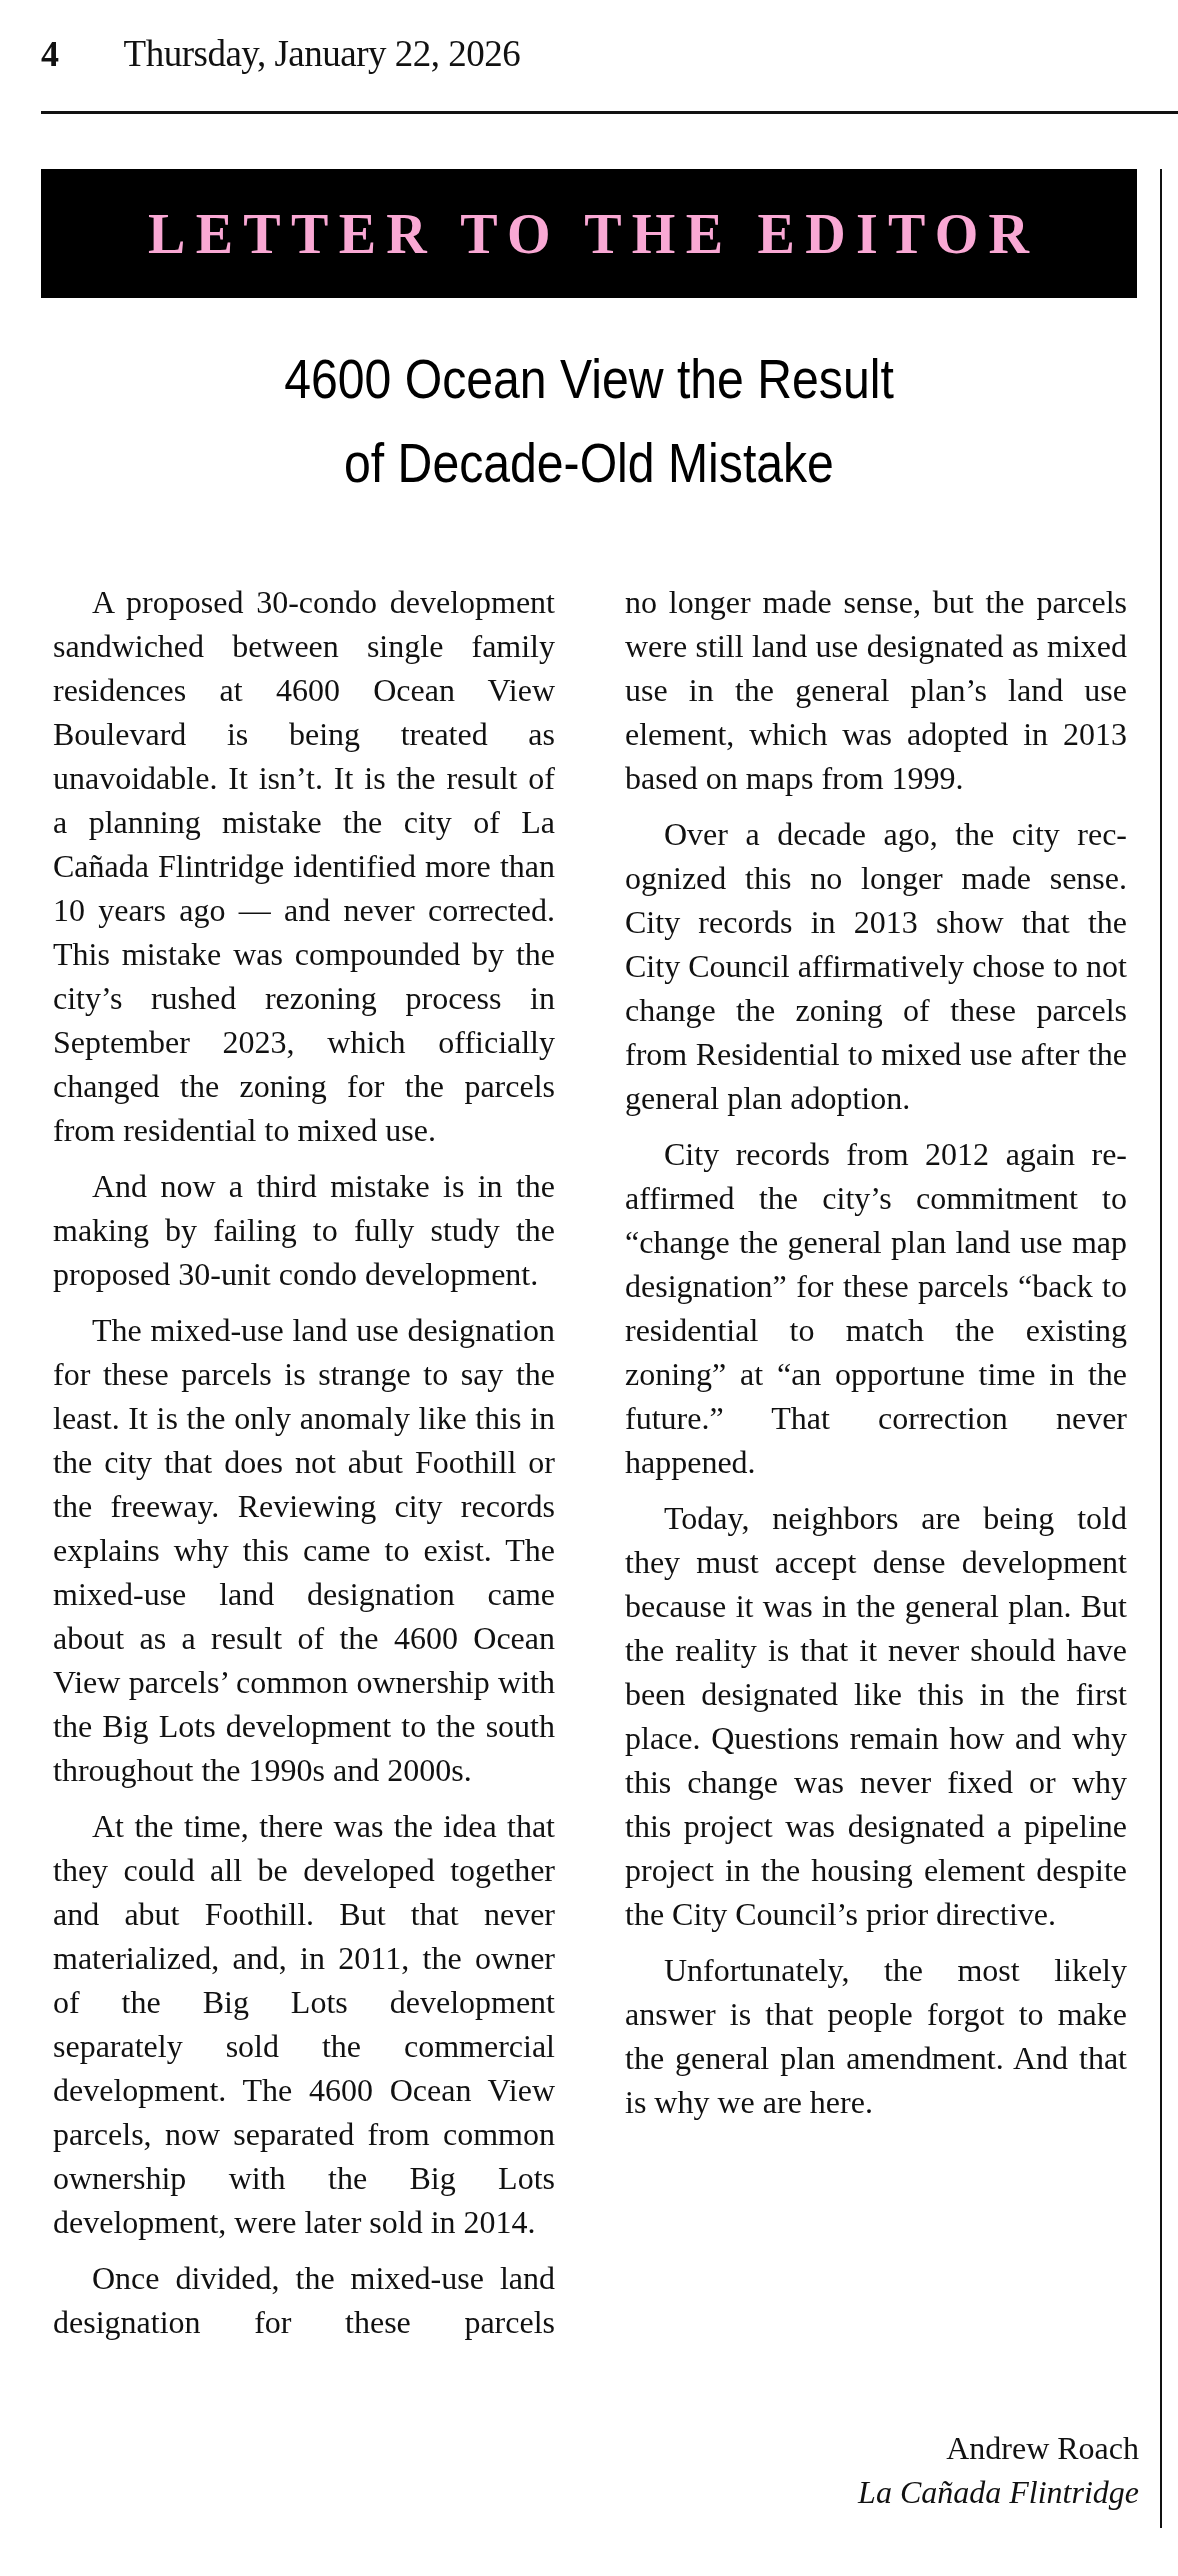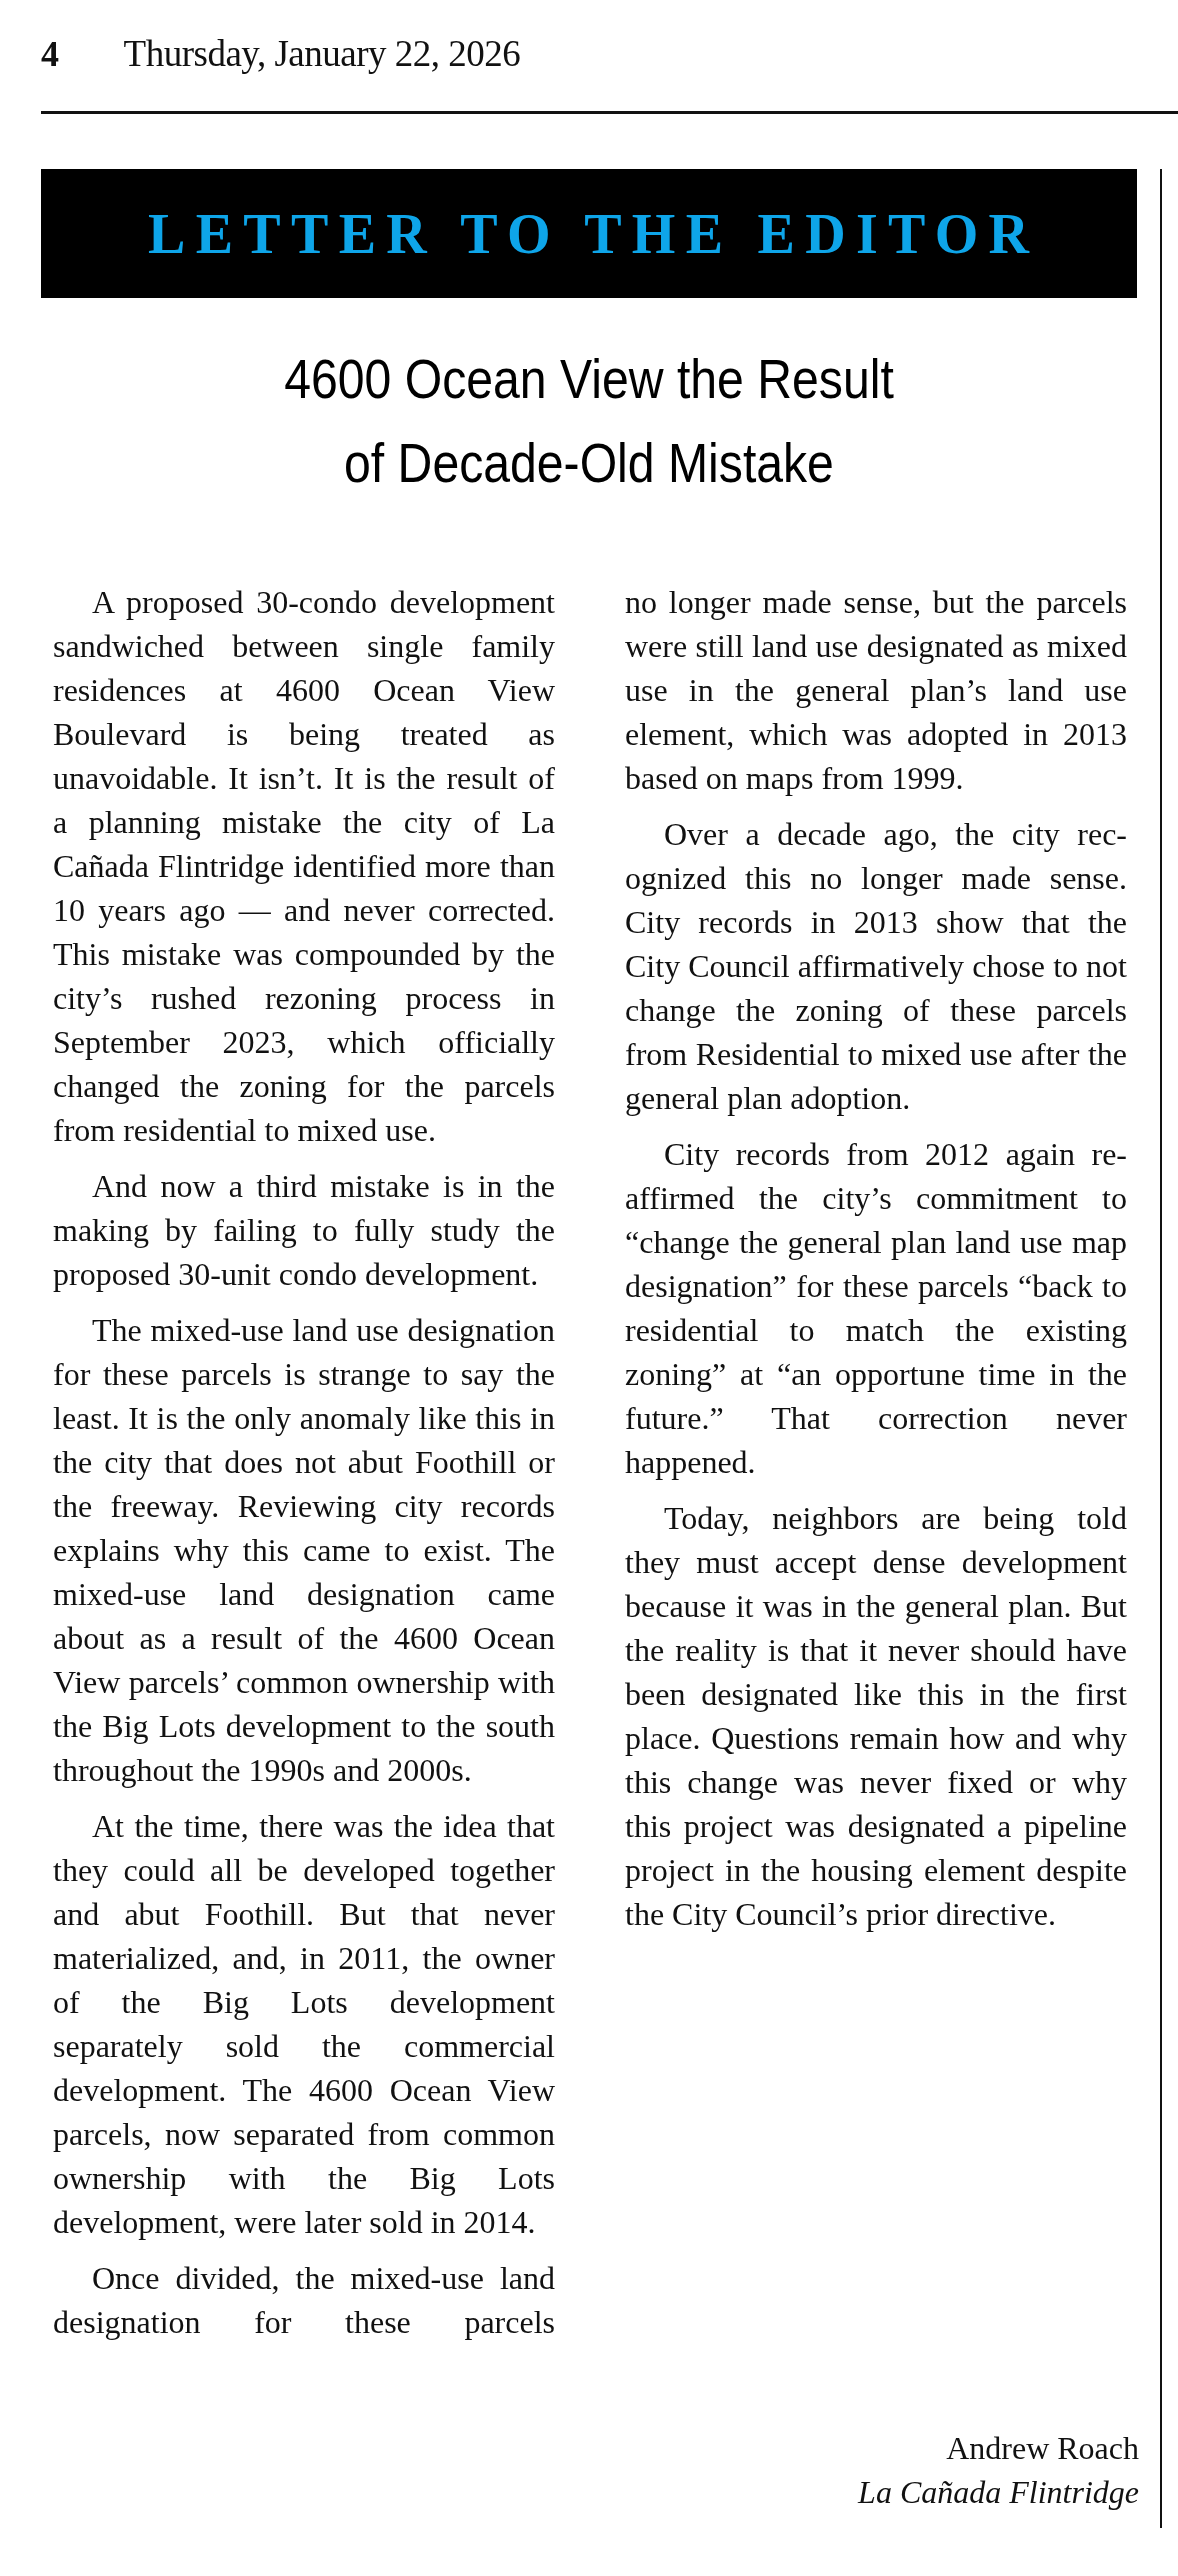--- a/index.html
+++ b/index.html
@@ -3,21 +3,21 @@
 <meta charset="utf-8">
 <style>
   html, body { margin: 0; padding: 0; background: #ffffff; }
   body { width: 1178px; height: 2576px; position: relative; overflow: hidden; color: #111; font-family: "Liberation Serif", "DejaVu Serif", serif; }
   .folio { position: absolute; left: 41px; top: 28px; font-size: 37px; line-height: 52px; white-space: nowrap; }
   .folio .page-num { font-weight: bold; margin-right: 20.6px; font-size: 36px; }
   .folio .date { font-stretch: condensed; letter-spacing: -0.5px; margin-left: 44px; }
   .top-rule { position: absolute; left: 41px; top: 111px; width: 1137px; height: 2.8px; background: #111; }
   .side-rule { position: absolute; left: 1160px; top: 169px; width: 1.9px; height: 2359px; background: #111; }
   .banner { position: absolute; left: 41px; top: 169px; width: 1096px; height: 129px; background: #000; display: flex; align-items: center; justify-content: center; }
-  .banner-text { color: #0ea5e9; font-family: "Liberation Serif", serif; font-weight: bold; font-size: 56px; letter-spacing: 10.3px; padding-left: 9.4px; }
+  .banner-text { color: #f9a8d4; font-family: "Liberation Serif", serif; font-weight: bold; font-size: 56px; letter-spacing: 10.3px; padding-left: 9.4px; }
   .headline { position: absolute; left: 41px; top: 337px; width: 1096px; text-align: center; font-family: "Liberation Sans", "DejaVu Sans", sans-serif; font-size: 56px; line-height: 84px; transform: scaleX(0.86); transform-origin: center top; color: #000; }
   .headline div { white-space: nowrap; }
   .col { position: absolute; top: 568px; width: 526px; font-size: 32px; line-height: 44px; text-align: justify; hyphens: manual; }
   .col.left { left: 41px; }
   .col.right { left: 613px; }
   .col p { margin: 12px; text-indent: 39px; }
   .col p.cont { text-indent: 0; }
   .signature { position: absolute; left: 613px; width: 526px; top: 2426px; text-align: right; font-size: 32px; line-height: 44px; }
   .sig-name { font-weight: normal; }
   .sig-place { font-style: italic; }
@@ -46,19 +46,20 @@
   <p>The mixed-use land use des­ignation for these parcels is strange to say the least. It is the only anomaly like this in the city that does not abut Foothill or the freeway. Reviewing city records explains why this came to exist. The mixed-use land designation came about as a result of the 4600 Ocean View parcels’ common ownership with the Big Lots devel­opment to the south throughout the 1990s and 2000s.</p>
   <p>At the time, there was the idea that they could all be developed to­gether and abut Foothill. But that never materialized, and, in 2011, the owner of the Big Lots develop­ment separately sold the commer­cial development. The 4600 Ocean View parcels, now separated from common ownership with the Big Lots development, were later sold in 2014.</p>
   <p style="text-align-last: justify;">Once divided, the mixed-use land designation for these parcels</p>
 </div>
 
 <div class="col right">
   <p class="cont">no longer made sense, but the par­cels were still land use designated as mixed use in the general plan’s land use element, which was ad­opted in 2013 based on maps from 1999.</p>
   <p>Over a decade ago, the city rec­ognized this no longer made sense. City records in 2013 show that the City Council affirmatively chose to not change the zoning of these par­cels from Residential to mixed use after the general plan adoption.</p>
   <p>City records from 2012 again re­affirmed the city’s commitment to “change the general plan land use map designation” for these parcels “back to residential to match the existing zoning” at “an opportune time in the future.” That correction never happened.</p>
   <p>Today, neighbors are being told they must accept dense develop­ment because it was in the general plan. But the reality is that it never should have been designated like this in the first place. Questions remain how and why this change was never fixed or why this project was designated a pipeline project in the housing element despite the City Council’s prior directive.</p>
+  <p>Unfortunately, the most likely answer is that people forgot to make the general plan amend­ment. And that is why we are here.</p>
 </div>
 
 <div class="signature">
   <div class="sig-name">Andrew Roach</div>
   <div class="sig-place">La Cañada Flintridge</div>
 </div>
 
 
 </body></html>

